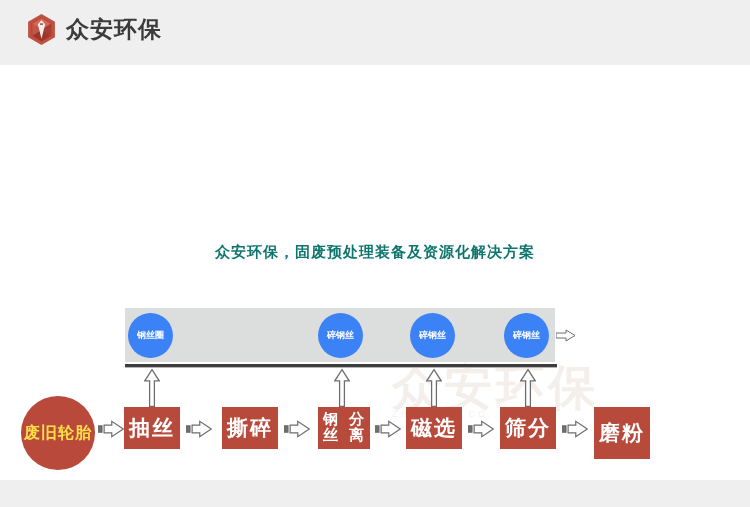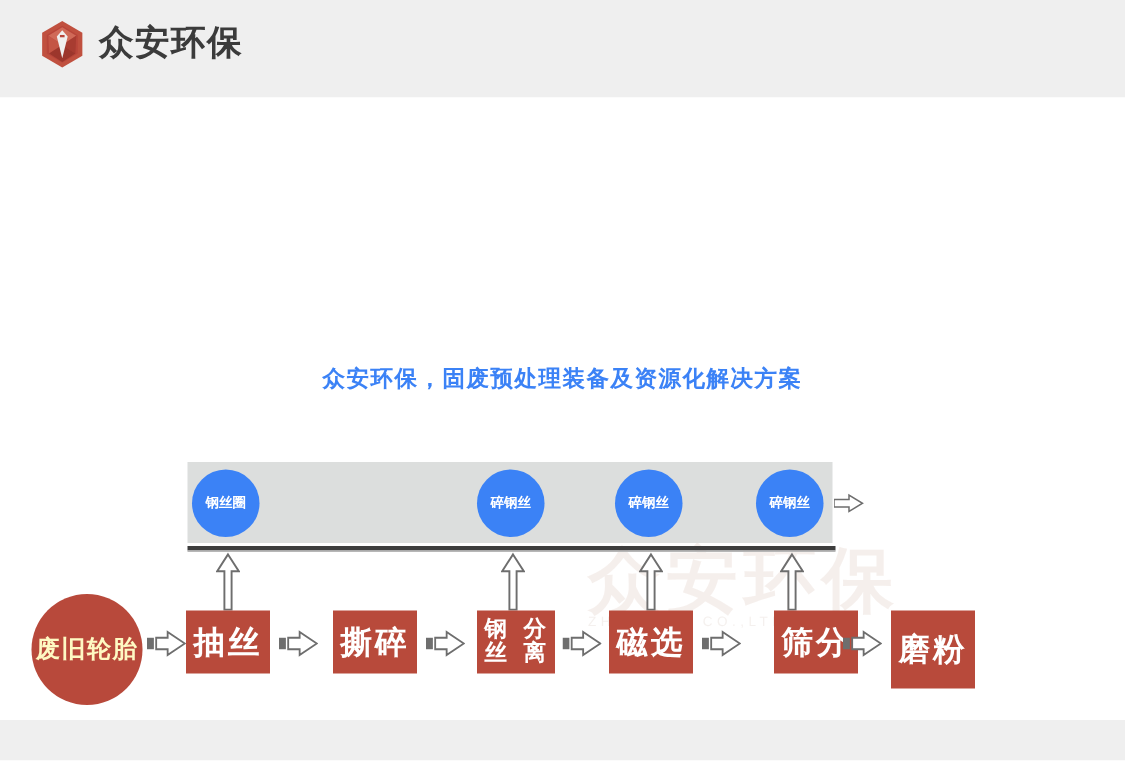--- a/index.html
+++ b/index.html
@@ -54,21 +54,21 @@
   
   #title-main{
     position:absolute;left:0;top:131px;width:750px;text-align:center;
     font-size:36px;font-weight:bold;color:#c0503f;
     letter-spacing:3px;
     font-family:"DejaVu Sans","Liberation Sans",sans-serif;
     line-height:42px;
   }
   #title-sub{
     position:absolute;left:0;top:177px;width:750px;text-align:center;
-    font-size:15px;font-weight:bold;color:#3b82f6;letter-spacing:1px;
+    font-size:15px;font-weight:bold;color:#0f766e;letter-spacing:1px;
     font-family:"DejaVu Serif","Liberation Serif",serif;
     line-height:20px;
   }
   
   #gray-band{
     position:absolute;left:125px;top:243px;width:430px;height:54px;
     background:#dcdedd;
   }
   #band-rule{
     position:absolute;left:125px;top:299px;width:432px;height:3px;
@@ -100,21 +100,21 @@
     font-family:"DejaVu Sans","Liberation Sans",sans-serif;
     text-align:center;
     line-height:1.05;
   }
   .pbox.one-line{font-size:21px;letter-spacing:2px;}
   .pbox.two-line{font-size:15px;letter-spacing:1px;}
   #tire-circle{
     position:absolute;left:21px;top:331px;width:74px;height:74px;
     border-radius:50%;background:#b8493b;
     display:flex;align-items:center;justify-content:center;
-    color:#fef9c3;font-weight:bold;font-size:16px;
+    color:#fde047;font-weight:bold;font-size:16px;
     font-family:"DejaVu Sans","Liberation Sans",sans-serif;
     text-align:center;line-height:1.15;letter-spacing:1px;
   }
   
   .harrow{position:absolute;width:26px;height:20px;}
   .harrow-sm{position:absolute;width:20px;height:15px;}
 </style>
 </head>
 <body>
 
@@ -205,21 +205,21 @@
     <polygon points="8,6 18,6 18,1 33,11 18,21 18,16 8,16" fill="#ffffff" stroke="#6e6e6e" stroke-width="1.6"></polygon>
   </svg>
 
   <div class="pbox one-line" style="left:406px;top:342px;width:56px;height:42px;">磁选</div>
 
   <svg class="harrow" style="left:468px;top:354px;" viewBox="0 0 34 22">
     <rect x="0" y="6" width="6" height="10" fill="#6e6e6e"></rect>
     <polygon points="8,6 18,6 18,1 33,11 18,21 18,16 8,16" fill="#ffffff" stroke="#6e6e6e" stroke-width="1.6"></polygon>
   </svg>
 
-  <div class="pbox one-line" style="left:500px;top:342px;width:56px;height:42px;margin-left:16px;">筛分</div>
+  <div class="pbox one-line" style="left:500px;top:342px;width:56px;height:42px;">筛分</div>
 
   <svg class="harrow" style="left:562px;top:354px;" viewBox="0 0 34 22">
     <rect x="0" y="6" width="6" height="10" fill="#6e6e6e"></rect>
     <polygon points="8,6 18,6 18,1 33,11 18,21 18,16 8,16" fill="#ffffff" stroke="#6e6e6e" stroke-width="1.6"></polygon>
   </svg>
 
   <div class="pbox one-line" style="left:594px;top:342px;width:56px;height:52px;">磨粉</div>
 
 </div>
 

